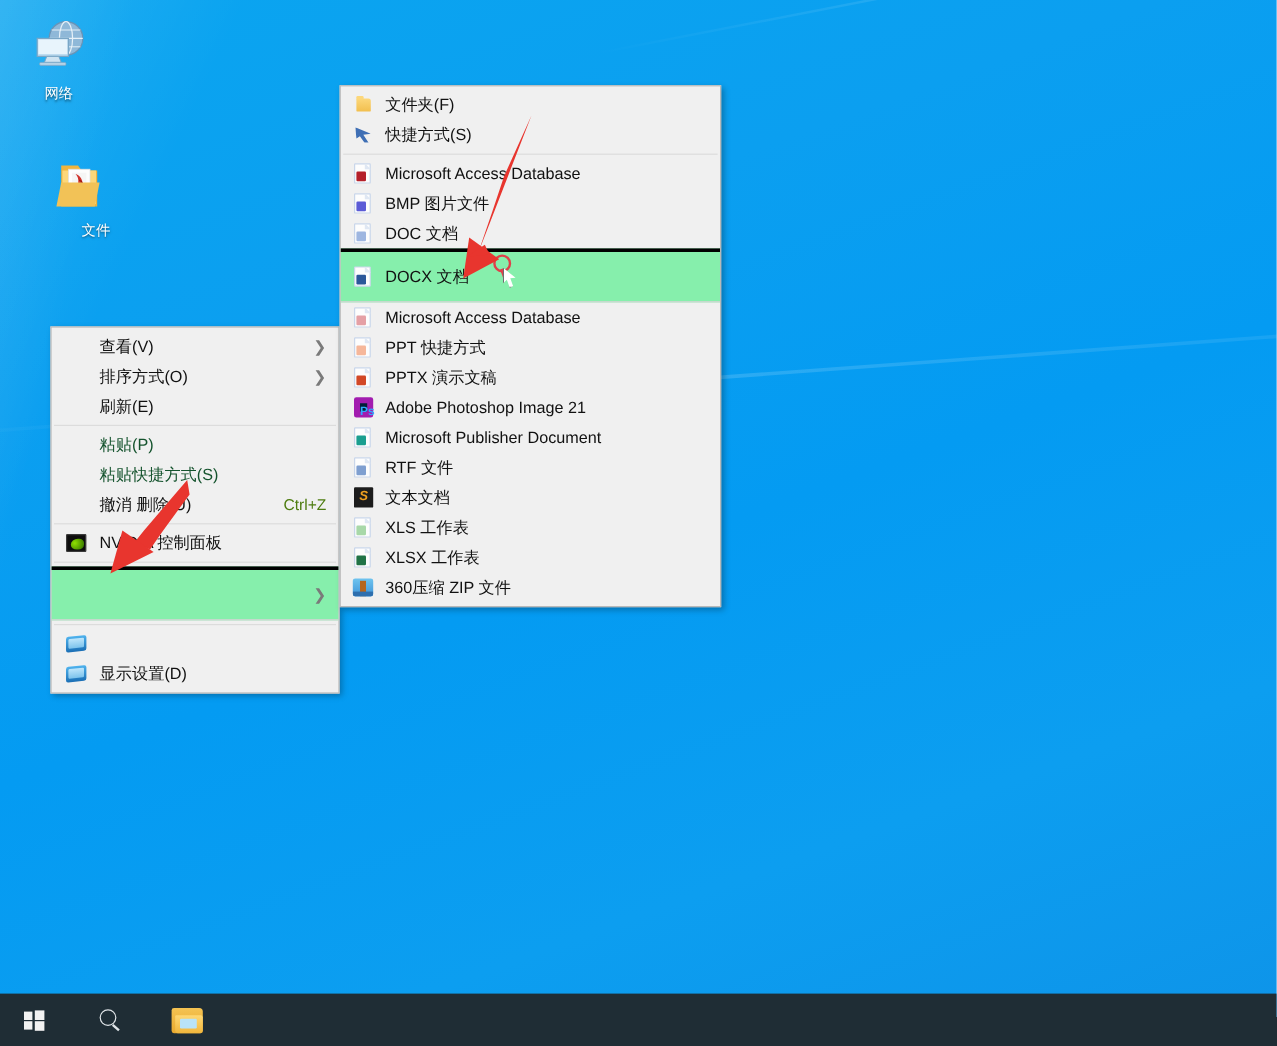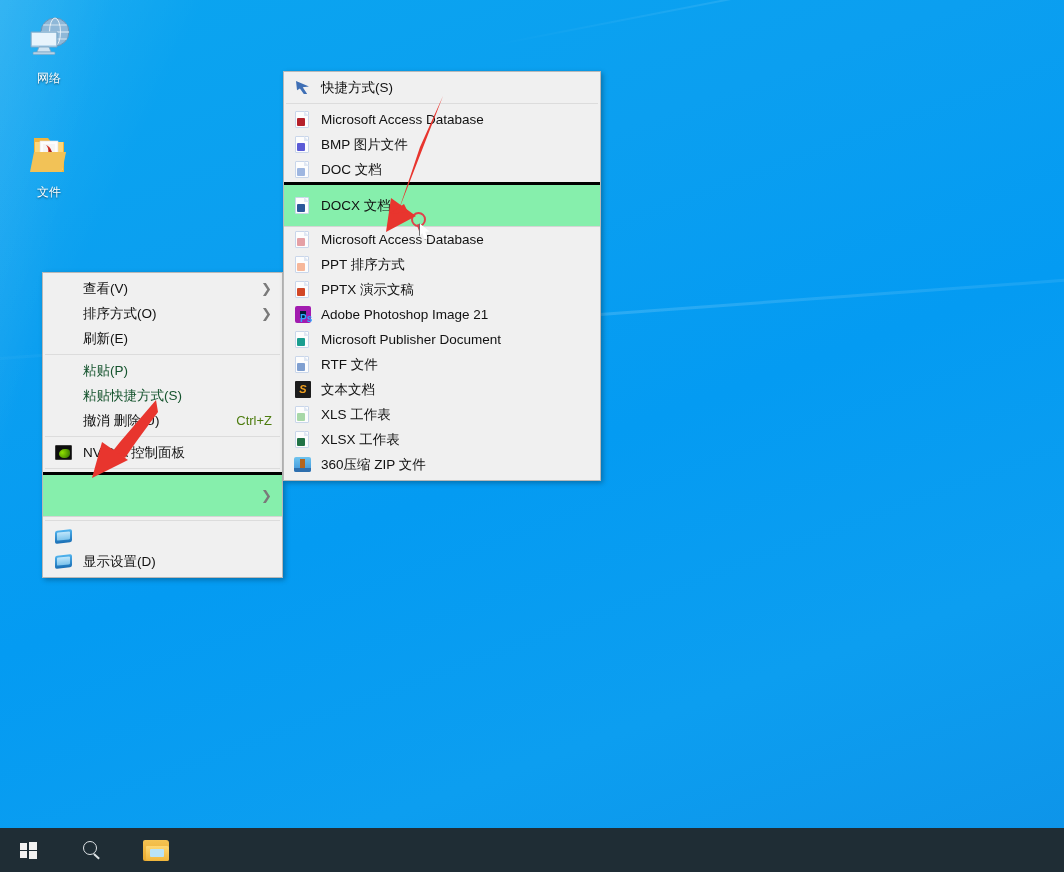--- a/index.html
+++ b/index.html
@@ -322,21 +322,21 @@
         <line x1="20" y1="25" x2="44" y2="25" stroke="#e7f1f8" stroke-width="0.8"></line>
         <path d="M8 18 h26 v15 h-26 z" fill="#bfdcf0" stroke="#7aa6c6" stroke-width="1"></path>
         <path d="M9 19 h24 v12 h-24 z" fill="#e8f4fc"></path>
         <path d="M16 33 h10 l2 5 h-14 z" fill="#cfe3f1" stroke="#7aa6c6" stroke-width="0.8"></path>
         <rect x="10" y="38" width="22" height="2.5" rx="1" fill="#b6d2e6" stroke="#7aa6c6" stroke-width="0.6"></rect>
       </svg>
     </span>
     <span class="label">网络</span>
   </div>
 
-  <div class="desk-icon" style="left:6px; top:128px;">
+  <div class="desk-icon" style="left:6px; top:128px;text-align:right;">
     <span class="glyph">
       <svg width="52" height="52" viewBox="0 0 52 52">
         <path d="M11 10 h14 l3 4 h13 v30 h-30 z" fill="#f0b43c"></path>
         <path d="M12 14 h28 v28 h-28 z" fill="#fcd77a"></path>
         <rect x="17" y="13" width="18" height="26" fill="#fdfdfd" stroke="#ddd" stroke-width="0.6"></rect>
         <path d="M20 16 h12 v20 h-12 z" fill="#f5f5f5"></path>
         <path d="M23 17 c4 4 2 10 0 14 c3 2 6 -1 6 -5 c0 -5 -3 -8 -6 -9 z" fill="#d0312a"></path>
         <path d="M26 22 c3 1 4 5 2 9" fill="none" stroke="#8f1a16" stroke-width="1"></path>
         <path d="M11 24 h32 l-4 20 h-32 z" fill="#f2c257"></path>
       </svg>
@@ -410,20 +410,26 @@
     <div class="ctx-item">
       <span class="ico">
           <span class="mon-icon"></span>
         </span>
       <span class="txt">显示设置(D)</span>
     </div>
   </div>
 
   <div class="ctx-menu" id="menu-new">
 
+    <div class="ctx-item">
+      <span class="ico">
+          <span class="folder"></span>
+        </span>
+      <span class="txt">文件夹(F)</span>
+    </div>
 
     <div class="ctx-item">
       <span class="ico">
           <span class="shortcut"></span>
         </span>
       <span class="txt">快捷方式(S)</span>
     </div>
 
     <div class="ctx-sep"></div>
 
@@ -471,21 +477,21 @@
       </span>
       <span class="txt">Microsoft Access Database</span>
     </div>
 
     <div class="ctx-item">
       <span class="ico">
         <span class="doc">
             <span class="tag" style="background:#f6b79a;"></span>
           </span>
       </span>
-      <span class="txt">PPT 排序方式</span>
+      <span class="txt">PPT 快捷方式</span>
     </div>
 
     <div class="ctx-item">
       <span class="ico">
         <span class="doc">
             <span class="tag" style="background:#d24726;"></span>
           </span>
       </span>
       <span class="txt">PPTX 演示文稿</span>
     </div>

